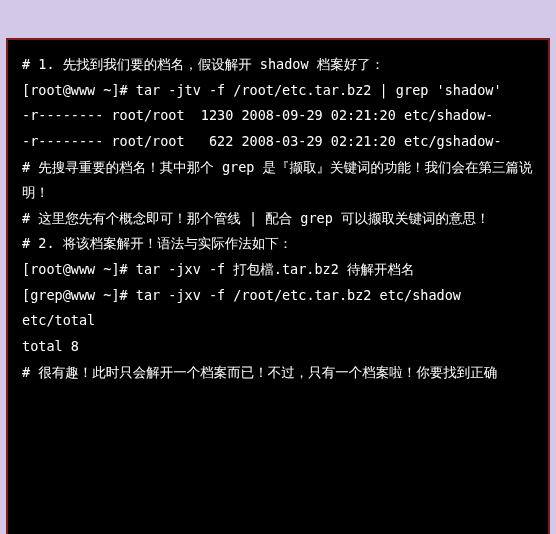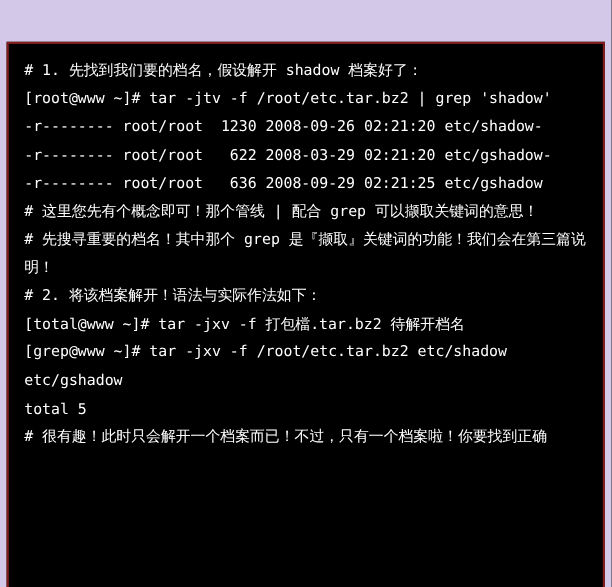--- a/index.html
+++ b/index.html
@@ -31,25 +31,24 @@
       white-space: pre-wrap;
       word-break: break-all;
     }
   </style>
 </head>
 <body>
 
 <div class="terminal">
   <div class="line"># 1. 先找到我们要的档名，假设解开 shadow 档案好了：</div>
   <div class="line">[root@www ~]# tar -jtv -f /root/etc.tar.bz2 | grep 'shadow'</div>
-  <div class="line">-r-------- root/root  1230 2008-09-26 02:21:20 etc/shadow-</div>
+  <div class="line">-r-------- root/root  1230 2008-09-29 02:21:20 etc/shadow-</div>
   <div class="line">-r-------- root/root   622 2008-03-29 02:21:20 etc/gshadow-</div>
-  <div class="line">-r-------- root/root   636 2008-09-29 02:21:25 etc/gshadow</div>
+  <div class="line"># 先搜寻重要的档名！其中那个 grep 是『撷取』关键词的功能！我们会在第三篇说明！</div>
   <div class="line"># 这里您先有个概念即可！那个管线 | 配合 grep 可以撷取关键词的意思！</div>
-  <div class="line"># 先搜寻重要的档名！其中那个 grep 是『撷取』关键词的功能！我们会在第三篇说明！</div>
   <div class="line"></div>
   <div class="line"># 2. 将该档案解开！语法与实际作法如下：</div>
-  <div class="line">[total@www ~]# tar -jxv -f 打包檔.tar.bz2 待解开档名</div>
+  <div class="line">[root@www ~]# tar -jxv -f 打包檔.tar.bz2 待解开档名</div>
   <div class="line">[grep@www ~]# tar -jxv -f /root/etc.tar.bz2 etc/shadow</div>
-  <div class="line">etc/gshadow</div>
-  <div class="line">total 5</div>
+  <div class="line">etc/total</div>
+  <div class="line">total 8</div>
   <div class="line"># 很有趣！此时只会解开一个档案而已！不过，只有一个档案啦！你要找到正确</div>
 </div>
 
 </body></html>

